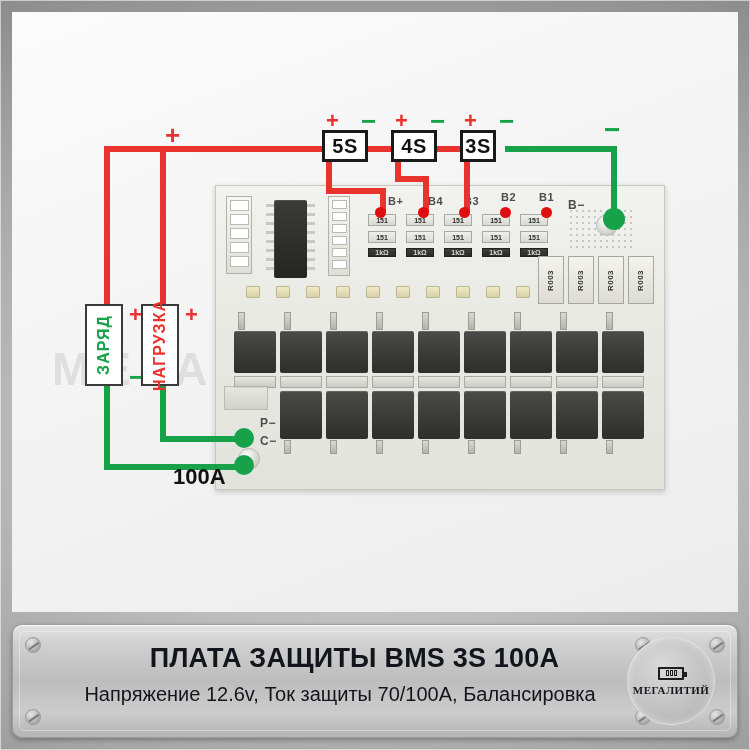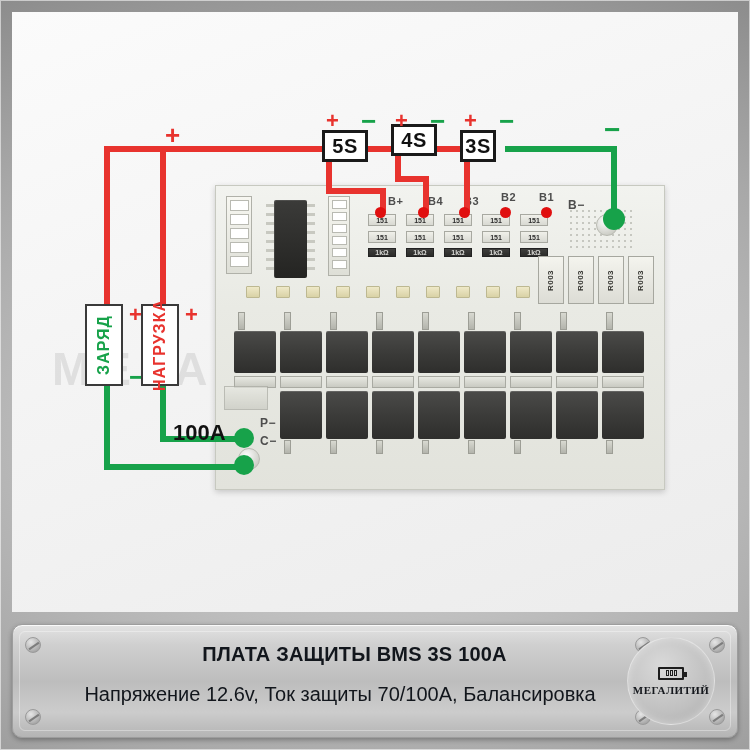--- a/index.html
+++ b/index.html
@@ -72,20 +72,21 @@
   .vbox span{
     transform: rotate(-90deg); white-space: nowrap;
     font-size: 16px; font-weight: 700; letter-spacing: 1px;
   }
   .vbox.charge span { color: #17a24a; }
   .vbox.load   span { color: #e8332e; }
 
   .amp-label {
     position: absolute; font-size: 22px; font-weight: 600; color: #111;
     background: transparent;
+    margin-top: 44px;
   }
 
   .dot { position: absolute; border-radius: 50%; }
   .dot.red   { background: #e00f0f; }
   .dot.green { background: #17a24a; }
 
   
   #pcb {
     position: absolute; left: 215px; top: 185px; width: 450px; height: 305px;
     background: linear-gradient(180deg,#f2f3ef 0%,#e9eae4 40%,#e2e3dc 100%);
@@ -180,21 +181,21 @@
     position:absolute; width:16px;height:16px;border-radius:50%;
     background: radial-gradient(circle at 35% 30%, #e6e6e6, #b0b0b0 65%, #8f8f8f);
     border:1px solid #9a9a9a;
   }
   .screw::before{
     content:""; position:absolute; left:2px; top:7px; width:12px;height:2px;
     background:#7d7d7d; transform: rotate(-35deg);
   }
   #plate-title{
     position:absolute; left:0; right:0; top:18px; text-align:center;
-    font-size:20px; font-weight:700; color:#12161c; letter-spacing:.2px;
+    font-size:27px; font-weight:700; color:#12161c; letter-spacing:.2px;
     padding-right:41px;
   }
   #plate-sub{
     position:absolute; left:0; right:0; top:58px; text-align:center;
     font-size:20px; font-weight:400; color:#12161c;
     padding-right:70px;
   }
   #logo{
     position:absolute; right:22px; top:12px; width:88px; height:88px;
     border-radius:50%;
@@ -493,21 +494,21 @@
 
     <div class="wire green v" style="left:92px;top:345px;height:113px;"></div>
     <div class="wire green h" style="left:92px;top:452px;width:140px;"></div>
     <div class="wire green v" style="left:148px;top:345px;height:85px;"></div>
     <div class="wire green h" style="left:148px;top:424px;width:84px;"></div>
 
     <div class="cellbox" style="left:310px;top:118px;width:46px;height:32px;">5S</div>
     <div class="sym plus" style="left:314px;top:98px;">+</div>
     <div class="sym minus" style="left:349px;top:96px;">−</div>
 
-    <div class="cellbox" style="left:379px;top:112px;width:46px;height:32px;">4S</div>
+    <div class="cellbox" style="left:379px;top:118px;width:46px;height:32px;">4S</div>
     <div class="sym plus" style="left:383px;top:98px;">+</div>
     <div class="sym minus" style="left:418px;top:96px;">−</div>
 
     <div class="cellbox" style="left:448px;top:118px;width:36px;height:32px;">3S</div>
     <div class="sym plus" style="left:452px;top:98px;">+</div>
     <div class="sym minus" style="left:487px;top:96px;">−</div>
 
     <div class="sym plus" style="left:153px;top:110px;font-size:26px;">+</div>
     <div class="sym minus" style="left:592px;top:104px;font-size:28px;">−</div>
 

